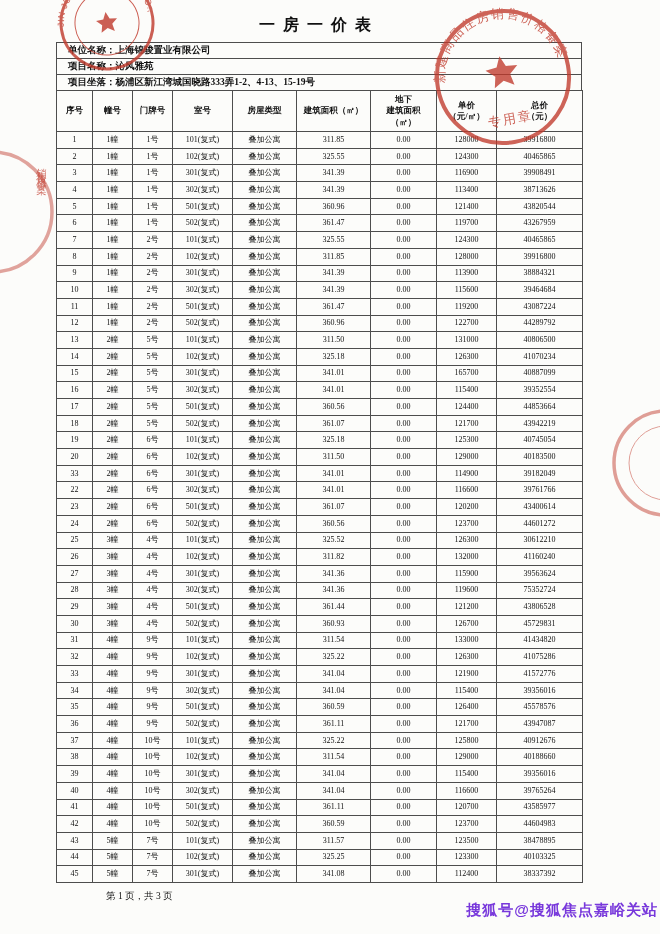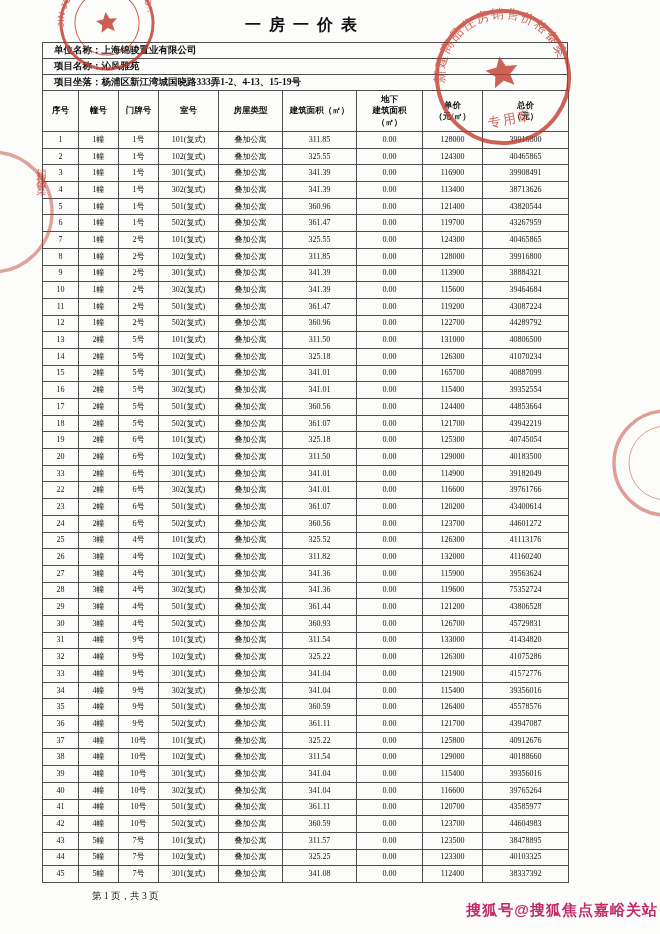--- a/index.html
+++ b/index.html
@@ -1,21 +1,21 @@
 <!DOCTYPE html>
 <html><head>
 <meta charset="utf-8">
 <style>
   html,body{margin:0;padding:0;}
   body{
     width:660px;height:934px;position:relative;overflow:hidden;
     background:#fcfcfa;color:#111;
     font-family:"Liberation Serif","DejaVu Serif",serif;
   }
-  .sheet{position:absolute;left:42px;top:12px;width:526px;}
+  .sheet{position:absolute;left:56px;top:12px;width:526px;}
   .doc-title{
     text-align:center;font-size:16px;font-weight:bold;
     letter-spacing:8px;height:30px;line-height:26px;
   }
   table{border-collapse:collapse;width:100%;}
   .info-table td{
     border:1px solid #4d4d4d;height:15px;font-size:9.5px;font-weight:bold;
     padding:0 0 0 11px;white-space:nowrap;overflow:hidden;
   }
   .price-table{table-layout:fixed;margin-top:-1px;}
@@ -24,21 +24,21 @@
     padding:0;line-height:1.3;white-space:pre-line;text-align:center;
   }
   .price-table td{
     border:1px solid #4d4d4d;font-size:8px;height:15.7px;padding:0;
     text-align:center;line-height:1;white-space:nowrap;overflow:hidden;
   }
   .footer{margin-top:7px;font-size:9.5px;padding-left:50px;}
   .watermark{
     position:absolute;right:2px;top:901px;
     font-family:"Liberation Sans","DejaVu Sans",sans-serif;
-    font-weight:bold;font-size:15px;color:#be185d;letter-spacing:1px;opacity:.92;
+    font-weight:bold;font-size:15px;color:#6d28d9;letter-spacing:1px;opacity:.92;
     white-space:nowrap;
   }
   .seal{position:absolute;color:#c0392b;pointer-events:none;}
   .seal svg{display:block;overflow:visible;}
   #seal-company{left:52px;top:-32px;opacity:.8;transform:rotate(-8deg);}
   #seal-filing{left:428px;top:2px;opacity:.78;transform:rotate(-10deg);}
   #seal-right{left:606px;top:406px;opacity:.48;}
   #seal-left{left:-78px;top:142px;opacity:.45;}
   .left-seal-text{
     position:absolute;left:34px;top:160px;writing-mode:vertical-rl;
@@ -362,21 +362,21 @@
         </tr>
         <tr>
           <td>25</td>
           <td>3幢</td>
           <td>4号</td>
           <td>101(复式)</td>
           <td>叠加公寓</td>
           <td>325.52</td>
           <td>0.00</td>
           <td>126300</td>
-          <td>41113176</td>
+          <td>30612210</td>
         </tr>
         <tr>
           <td>26</td>
           <td>3幢</td>
           <td>4号</td>
           <td>102(复式)</td>
           <td>叠加公寓</td>
           <td>311.82</td>
           <td>0.00</td>
           <td>132000</td>

